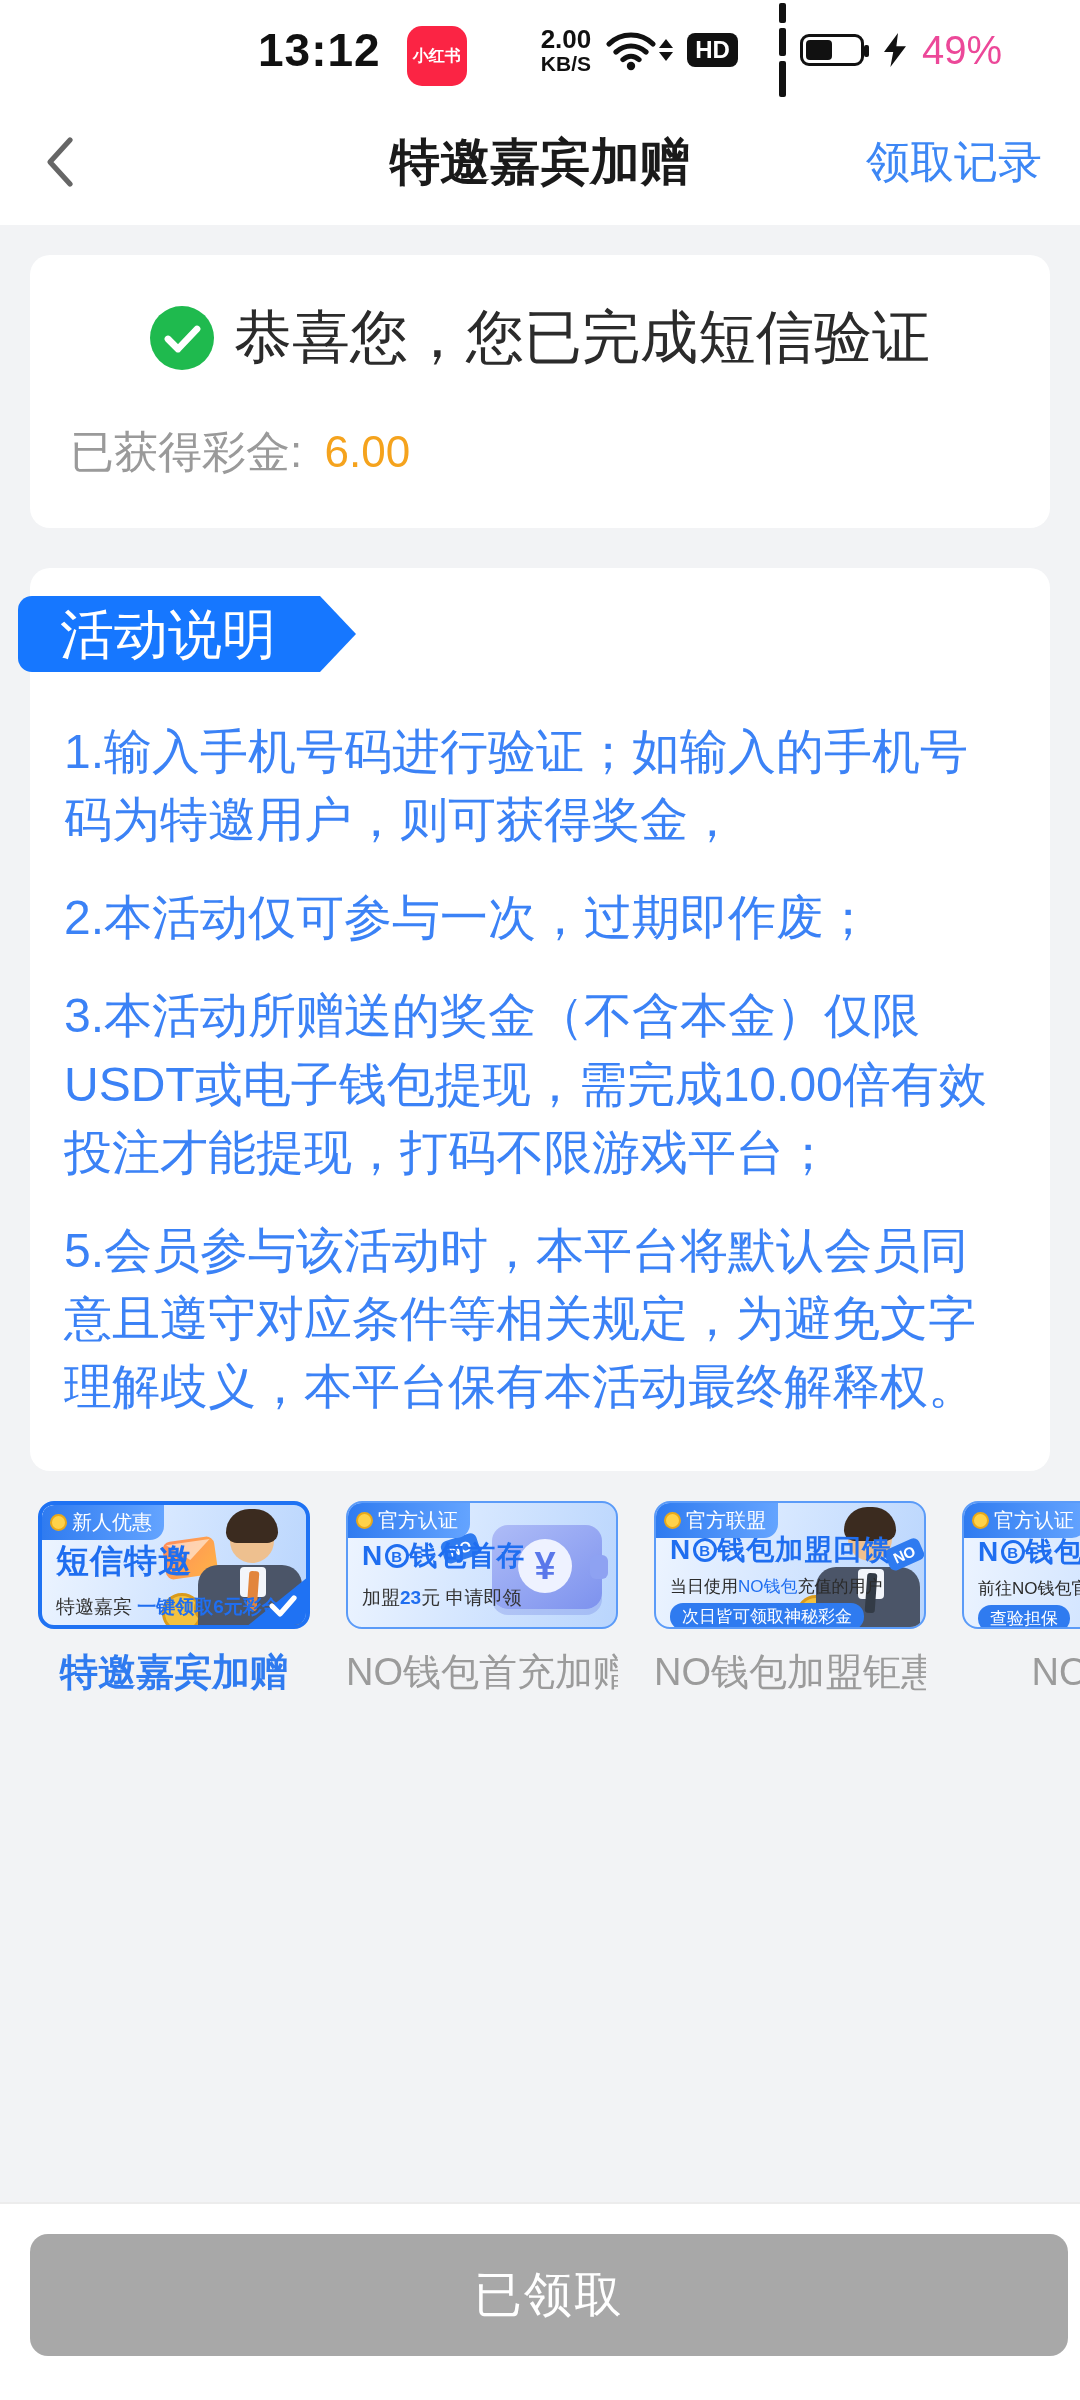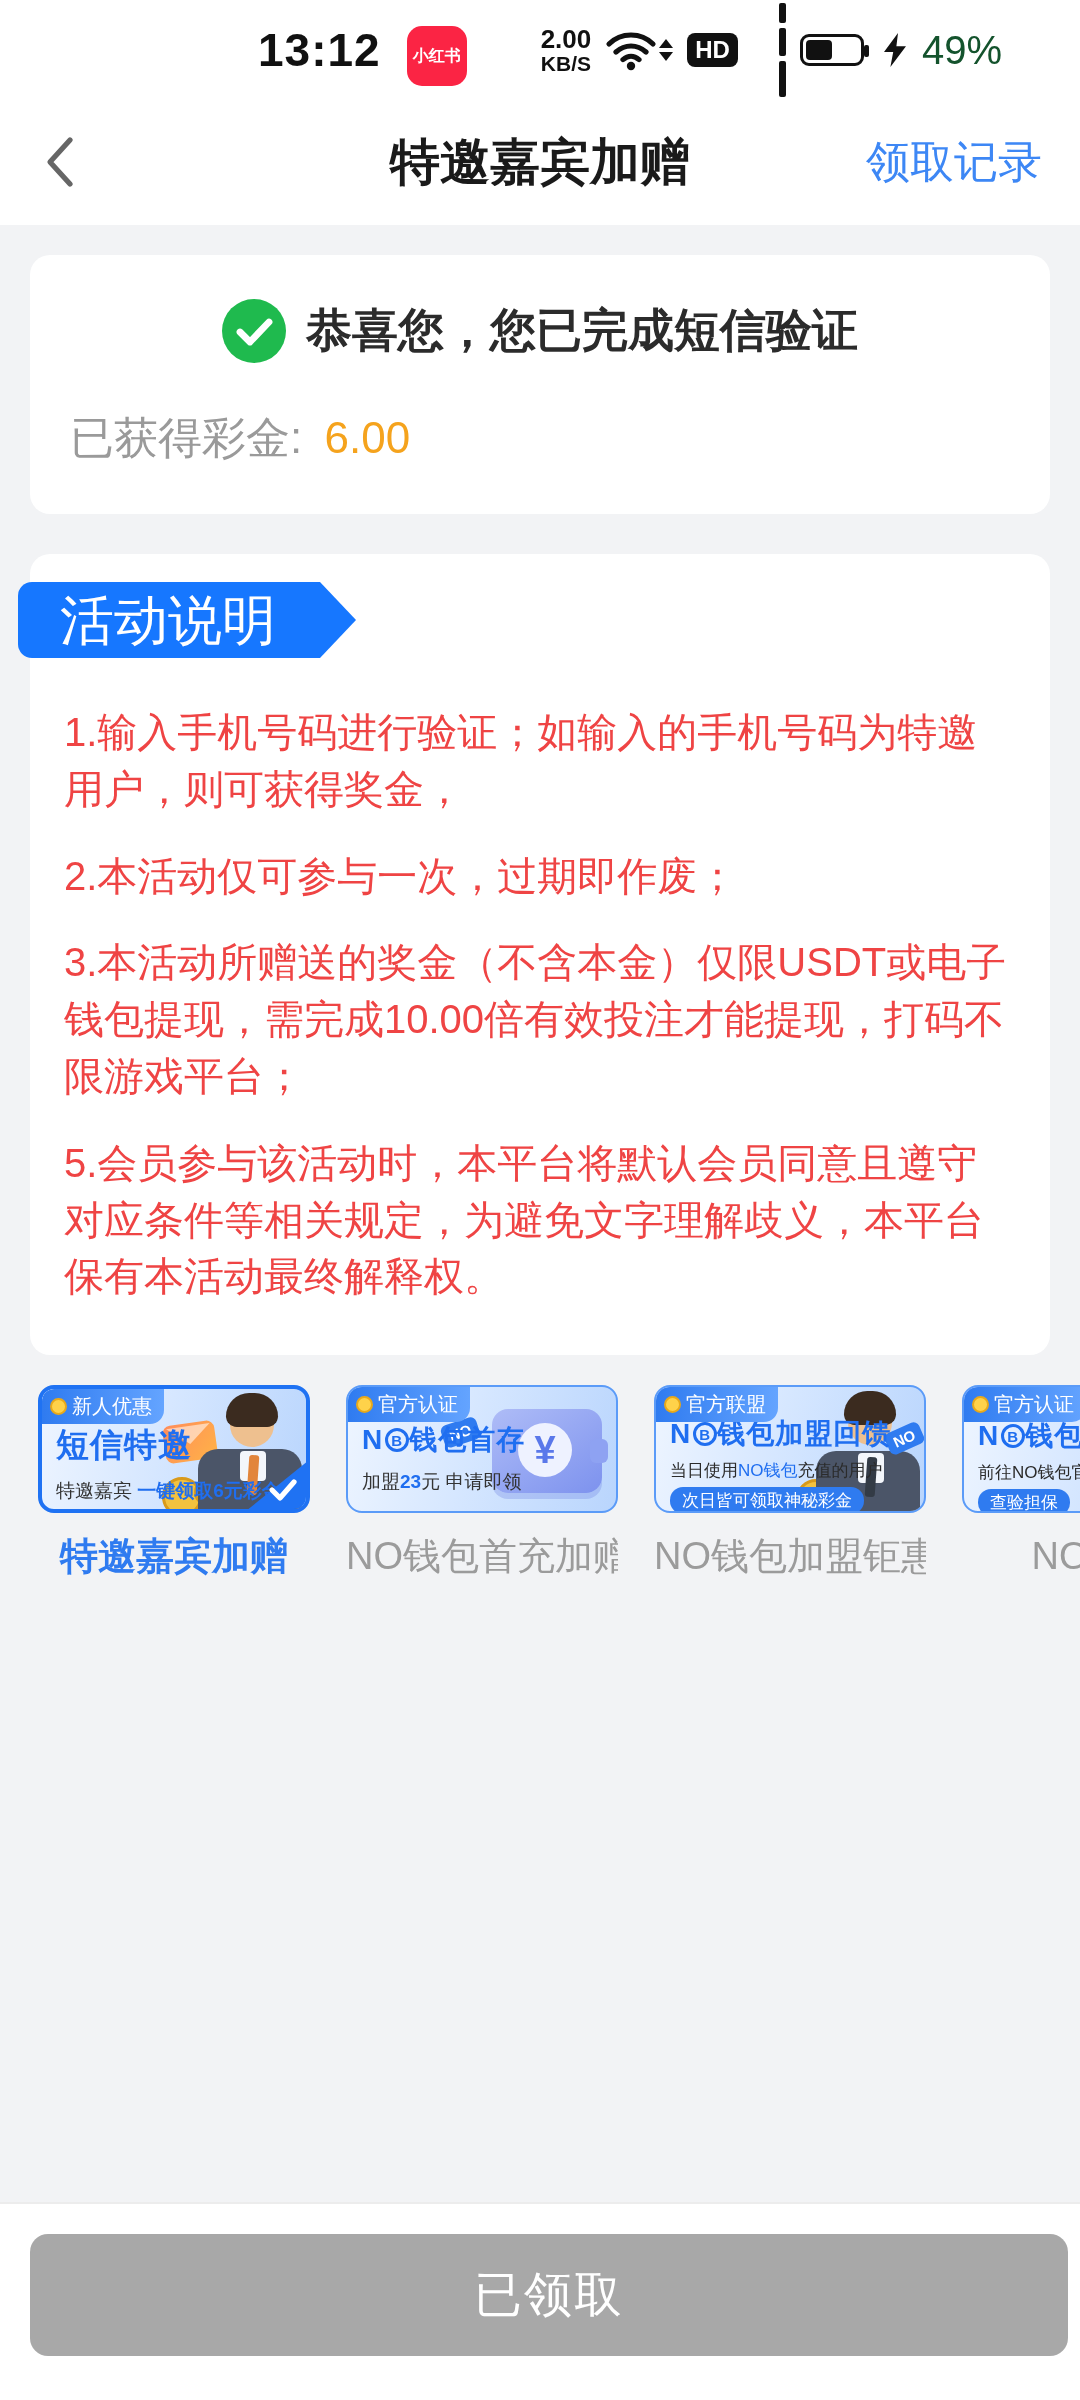--- a/index.html
+++ b/index.html
@@ -30,53 +30,53 @@
   .updown { display:flex; flex-direction:column; gap:4px; margin-left:2px; }
   .tri-up { width:0; height:0; border-left:7px solid transparent; border-right:7px solid transparent; border-bottom:9px solid #111; }
   .tri-dn { width:0; height:0; border-left:7px solid transparent; border-right:7px solid transparent; border-top:9px solid #111; }
   .hd-badge { background:#111; color:#fff; font-size:24px; font-weight:700; border-radius:8px; padding:3px 8px; }
   .sig { display:flex; align-items:flex-end; gap:5px;flex-direction:column; }
   .sig .lbl { font-size:24px; font-weight:700; color:#111; align-self:flex-start; margin-right:2px; line-height:1; }
   .bar { width:7px; background:#111; border-radius:2px; }
   .battery { position:relative; width:64px; height:32px; border:3px solid #111; border-radius:9px; margin-right:6px; }
   .battery .fill { position:absolute; left:3px; top:3px; bottom:3px; width:26px; background:#111; border-radius:4px; }
   .battery .nub { position:absolute; right:-8px; top:8px; width:5px; height:12px; background:#111; border-radius:2px; }
-  .sb-batt-pct { font-size:40px; color:#14532d; }
+  .sb-batt-pct { font-size:40px; color:#ec4899; }
   
   .header {
     height:125px; background:#fff; position:relative;
     display:flex; align-items:center;
   }
   .back-btn { position:absolute; left:28px; top:30px; width:64px; height:64px; display:flex; align-items:center; justify-content:center; }
   .header-title { position:absolute; left:0; right:0; text-align:center; font-size:50px; font-weight:700; color:#1a1a1a; }
   .header-action { position:absolute; right:38px; font-size:44px; color:#3d87f5; }
   
   .card {
     background:#fff; margin:0 30px; border-radius:20px;
   }
   .result-card { margin-top:30px; padding:44px 40px 46px 40px; }
   .result-row { display:flex; align-items:center; justify-content:center; gap:20px; }
-  .result-msg { font-size:46px; font-weight:700; color:#2b2b2b; }
+  .result-msg { font-size:58px; font-weight:400; color:#2b2b2b; }
   .bonus-row { margin-top:46px; font-size:44px; }
   .bonus-label { color:#9a9a9a; }
   .bonus-value { color:#f5a31d; margin-left:10px; }
   .rules-card { margin-top:40px; position:relative; padding:150px 34px 50px 34px; }
   .ribbon {
     position:absolute; top:28px; left:-12px;
     background:#1677ff; color:#fff;
     height:76px; line-height:76px; padding:0 44px 0 42px;
     font-size:54px; border-radius:14px 0 0 14px;
   }
   .ribbon::after {
     content:""; position:absolute; right:-36px; top:0;
     width:0; height:0;
     border-top:38px solid transparent; border-bottom:38px solid transparent;
     border-left:36px solid #1677ff;
   }
-  .rules p { font-size:40px; color:#ef4444; line-height:1.42; margin:30px 0 0 0; }
+  .rules p { font-size:48px; color:#3b82f6; line-height:1.42; margin:30px 0 0 0; }
   .rules p:first-child { margin-top:0; }
   
   .carousel {
     margin-top:30px; padding-left:38px;
     display:flex; gap:36px; overflow:hidden; width:1080px;
   }
   .promo-item { flex:0 0 272px; width:272px; }
   .banner {
     position:relative; height:128px; border-radius:16px; overflow:hidden;
     background:linear-gradient(105deg,#eef5ff 0%,#d6e7ff 45%,#b9d5fd 100%);

